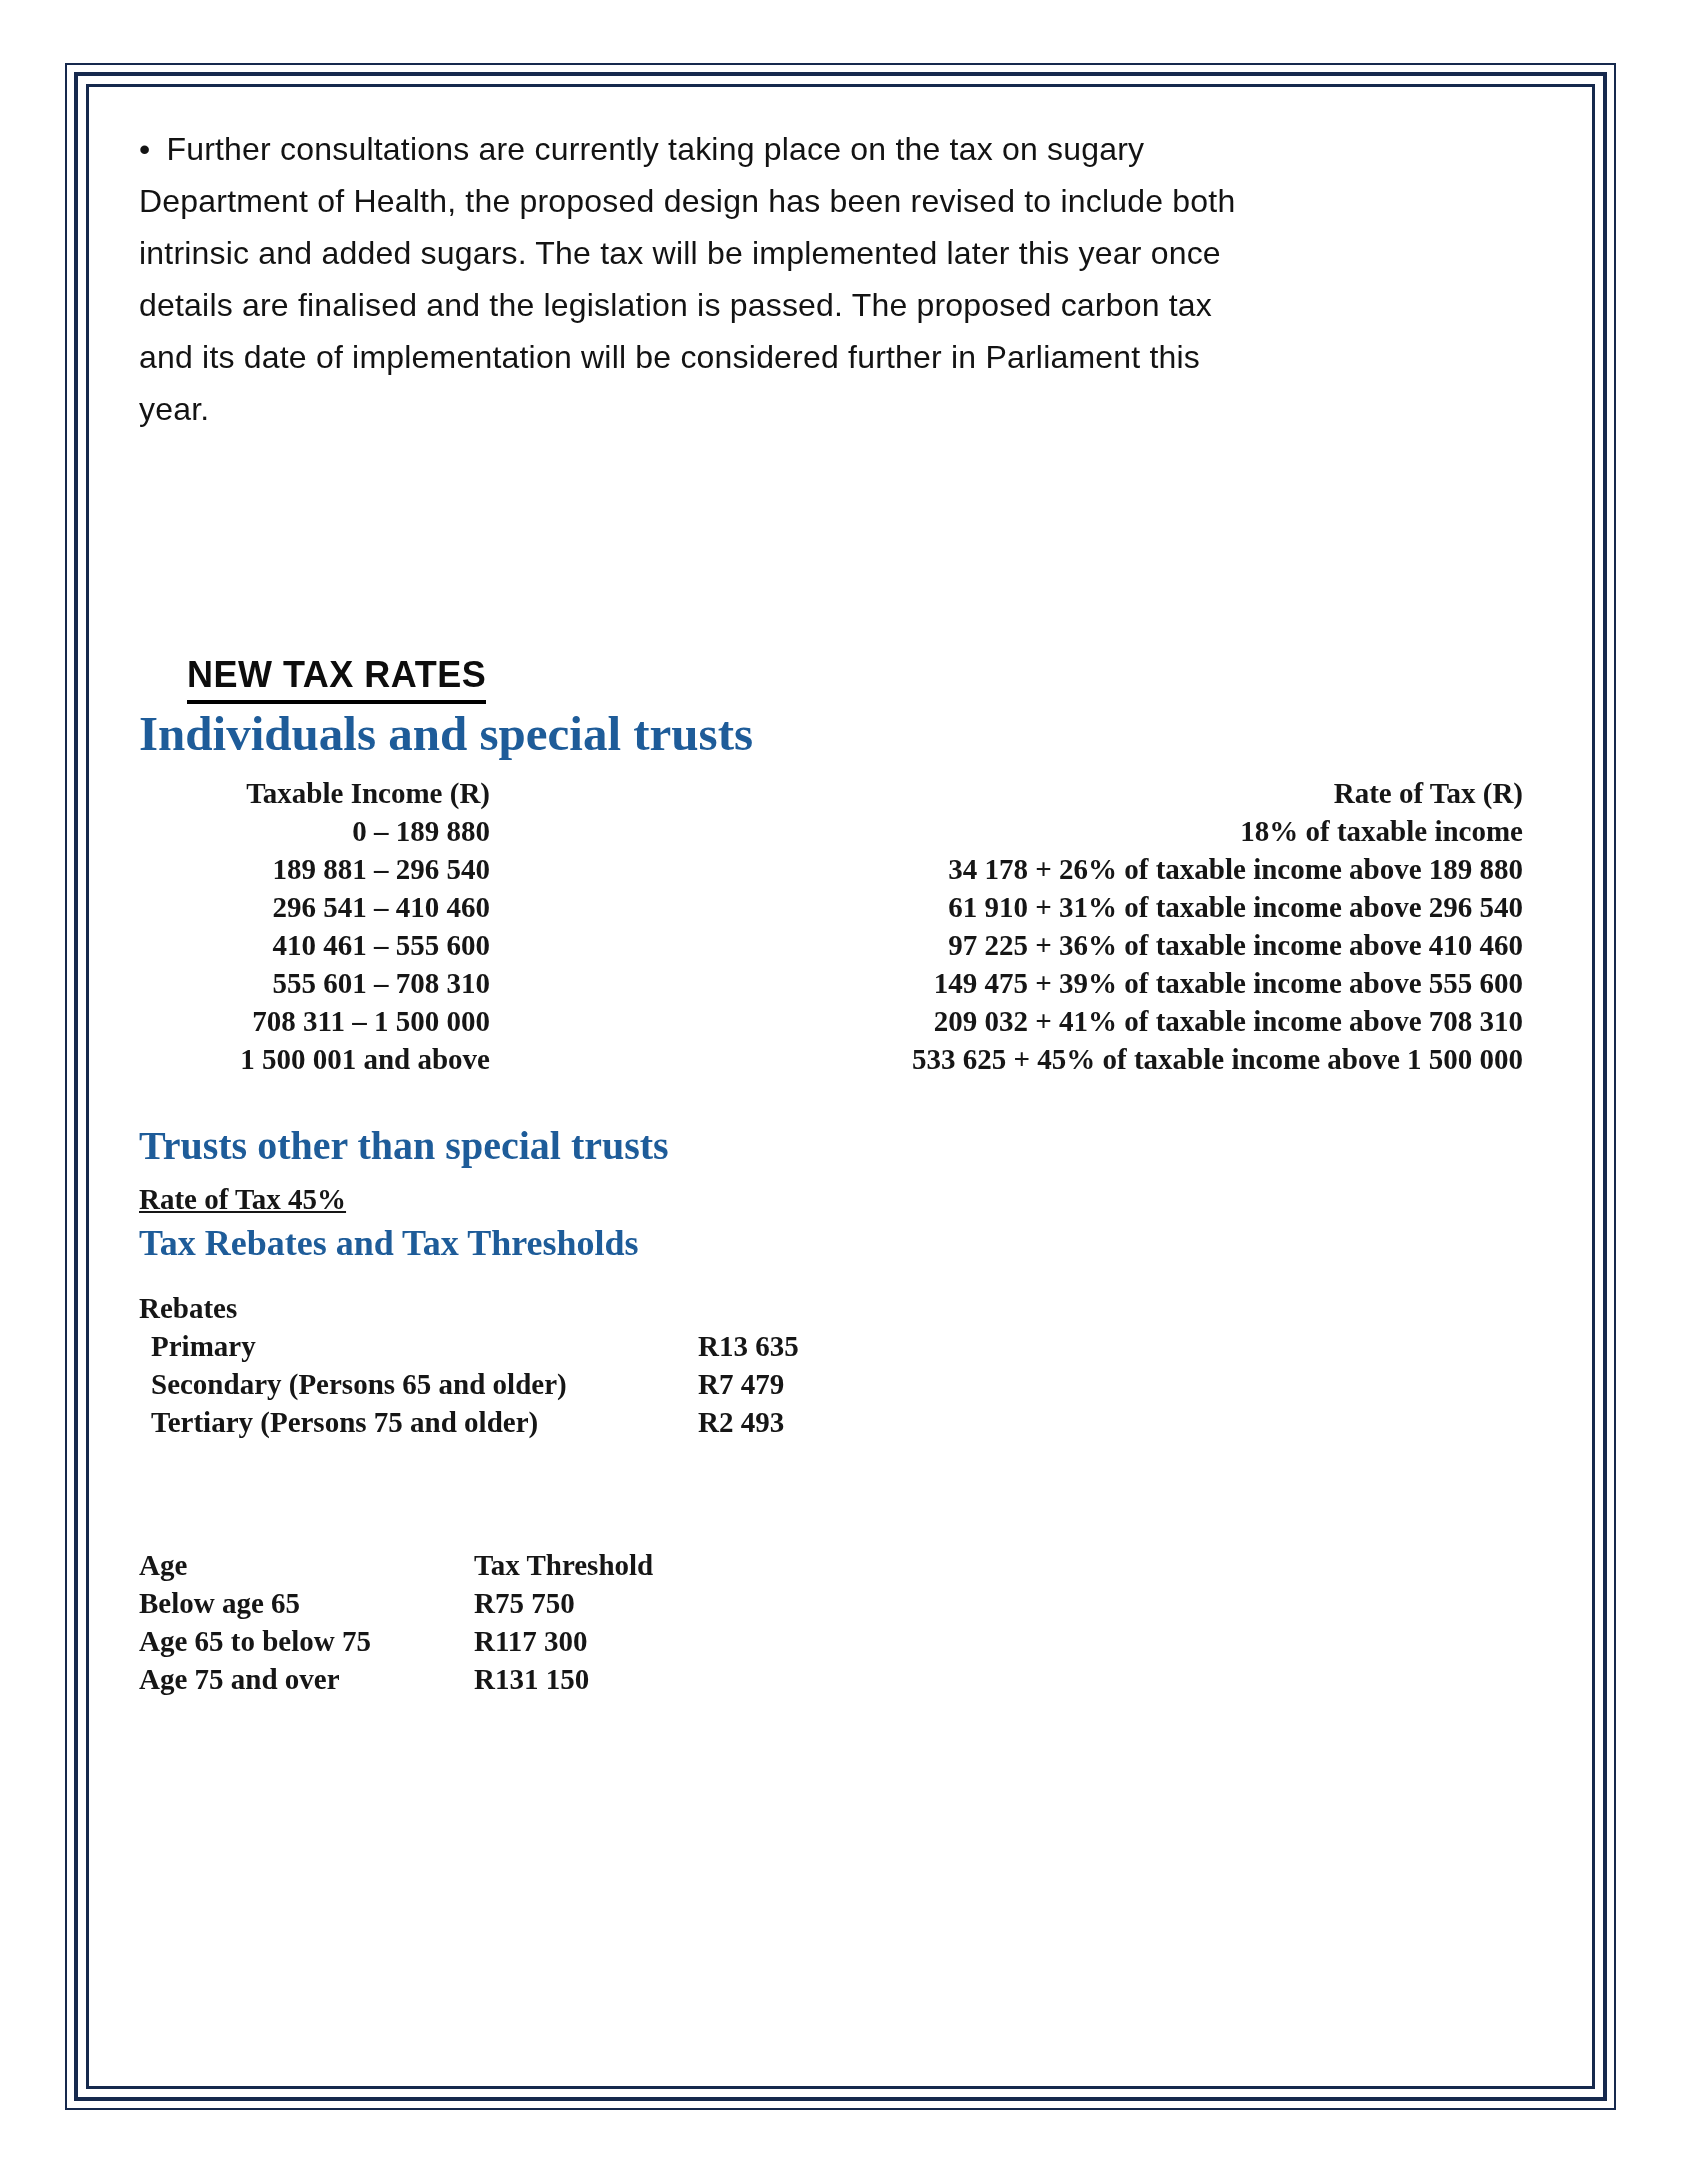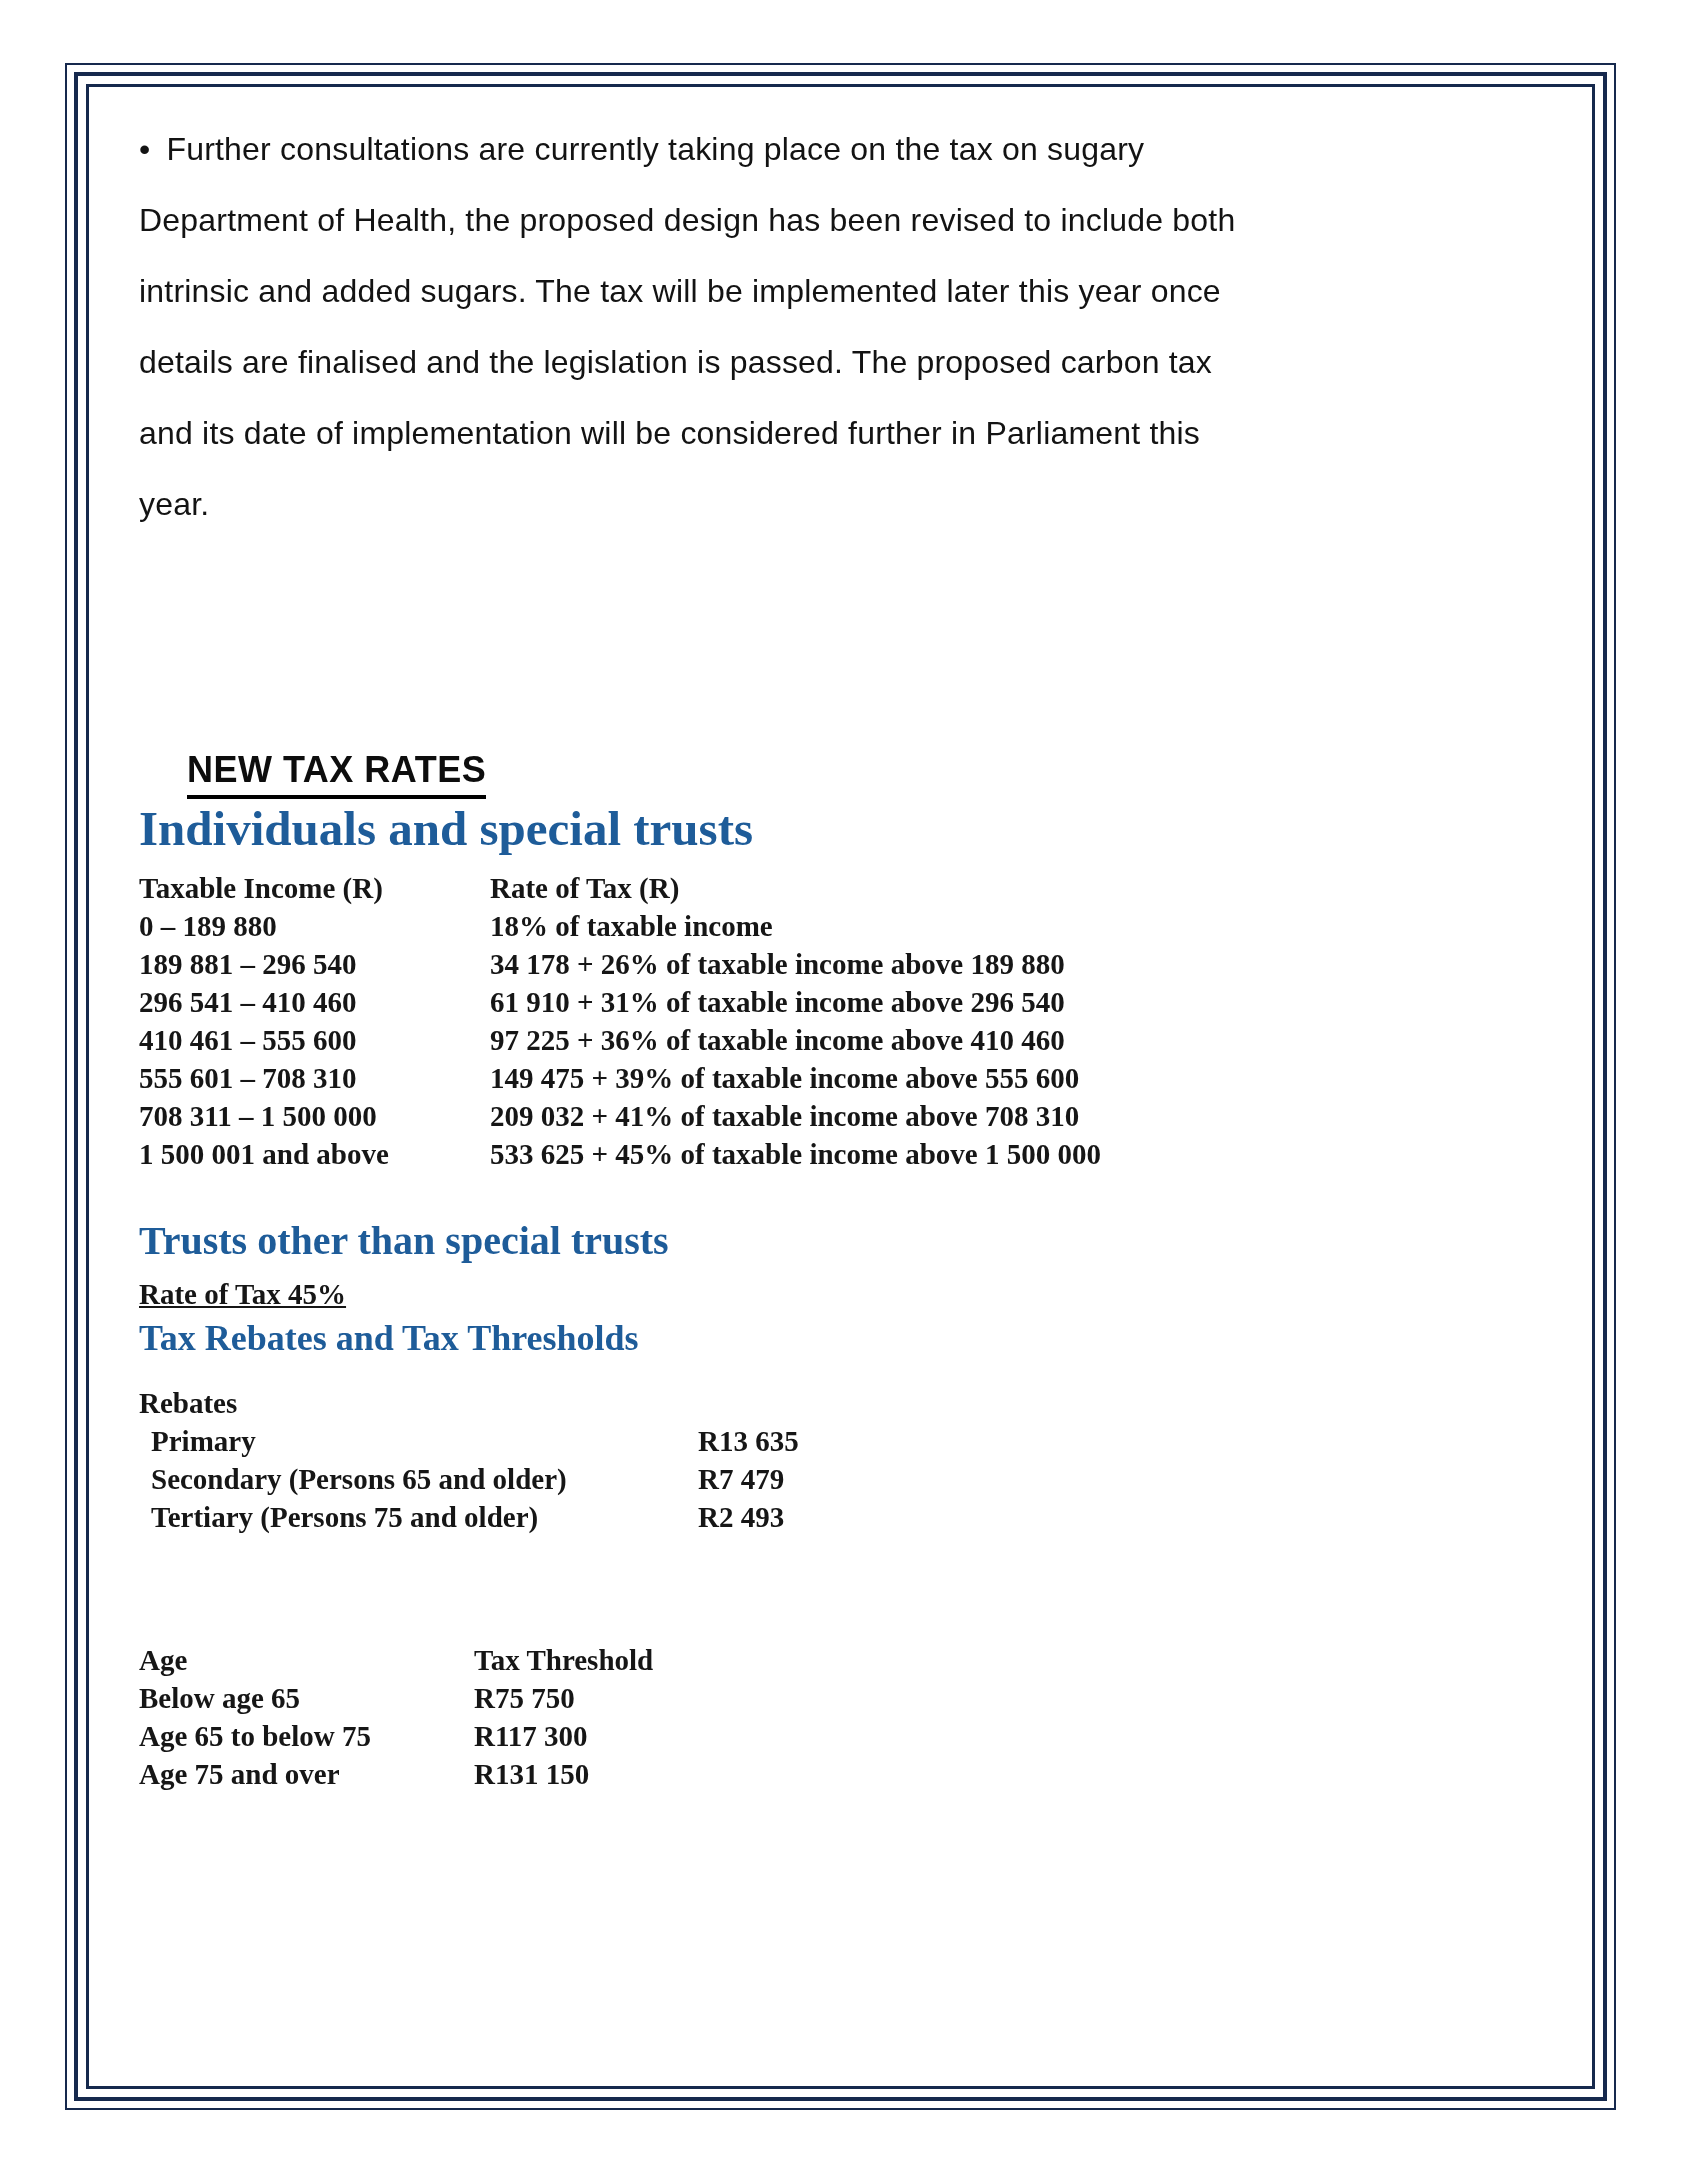--- a/index.html
+++ b/index.html
@@ -17,40 +17,40 @@
     width: 1551px; height: 2047px;
     border: 2px solid #16294d; padding: 7px;
   }
   .frame-mid  { width: 100%; height: 100%; border: 4px solid #16294d; padding: 8px; }
   .frame-inner{ width: 100%; height: 100%; border: 3px solid #16294d; overflow: hidden; }
 
   .content { height: 100%; padding: 0 69px 0 50px; color: #121212; }
 
   
   .intro { margin-top: 36px; font-size: 32px; line-height: 52px; color: #131313; letter-spacing: 0.2px; }
-  .intro .line { white-space: nowrap; margin-top: 19px; }
+  .intro .line { white-space: nowrap; }
   .bullet { margin-right: 16px; }
 
   
   .h-newtax { margin-top: 218px; font-size: 36px; font-weight: bold; line-height: 44px; color: #0d0d0d; margin-left: 48px; }
   .h-newtax .underline { display: inline-block; border-bottom: 4px solid #000; padding-bottom: 3px; letter-spacing: 0.5px; }
 
   
   .blue { font-family: "Liberation Serif", serif; font-weight: bold; color: #1e5c99; }
   .h-individuals { margin-top: 6px;  font-size: 49px; line-height: 48px; }
   .h-trusts      { margin-top: 44px; font-size: 40px; line-height: 48px; }
   .h-rebates     { font-size: 36px; line-height: 51px; }
 
   
   .serif { font-family: "Liberation Serif", serif; font-weight: bold; font-size: 29px; line-height: 38px; color: #161616; }
   .rate-line { margin-top: 10px; text-decoration: underline; }
   .subtitle  { margin-top: 20px; }
 
   .grid { display: grid; }
-  .grid-individuals { grid-template-columns: 351px 1fr; margin-top: 16px; }
+  .grid-individuals { grid-template-columns: 351px 1fr; margin-top: 16px; text-align: right; }
   .grid-rebates     { grid-template-columns: 547px 1fr; margin-left: 12px; }
   .grid-thresholds  { grid-template-columns: 335px 1fr; margin-top: 105px; }
   .cell { white-space: nowrap; }
 </style>
 </head>
 <body>
 
 <div class="page">
   <div class="frame-outer">
     <div class="frame-mid">

